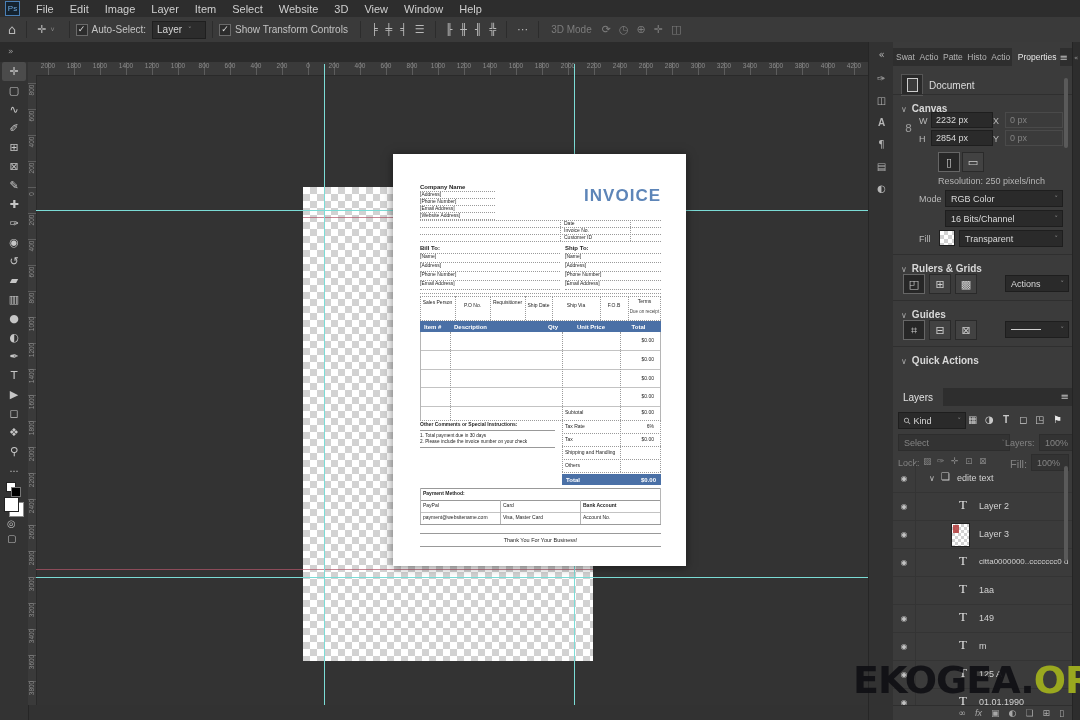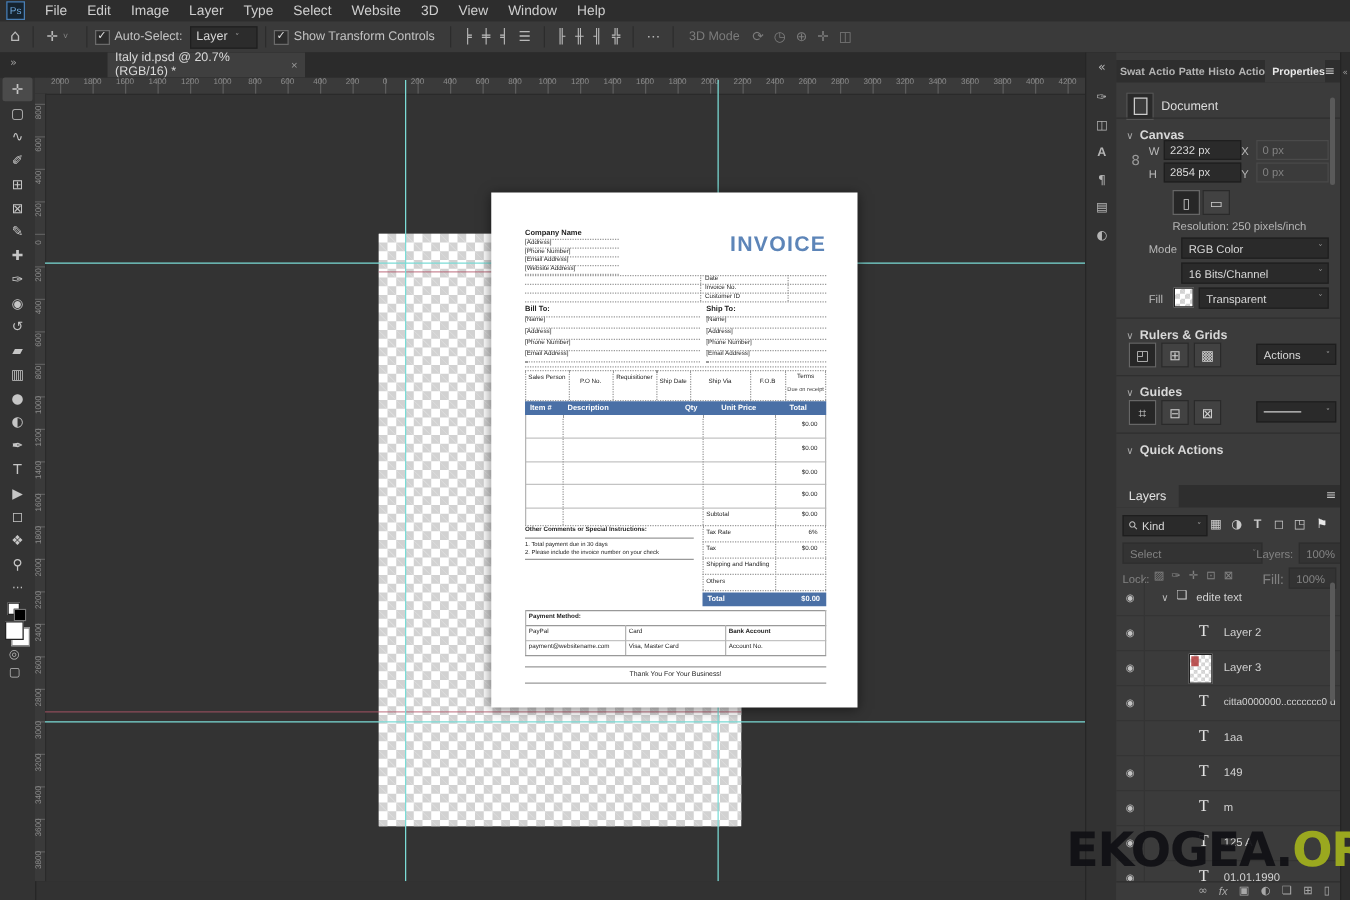--- a/index.html
+++ b/index.html
@@ -73,21 +73,21 @@
   
   #right-rail{left:868px;top:42px;width:25px;height:678px;background:#323232;border-left:1px solid #262626;}
   .rail-ic{position:absolute;left:4px;width:17px;height:17px;color:#b5b5b5;font-size:10px;
            display:flex;align-items:center;justify-content:center;}
   #right-edge{left:1072px;top:42px;width:8px;height:678px;background:#2d2d2d;border-left:1px solid #242424;}
 
   
   #panels{left:893px;top:42px;width:179px;height:678px;background:#3b3b3b;}
   #prop-tabs{position:absolute;left:0;top:6px;width:179px;height:18px;background:#2e2e2e;font-size:8.5px;
              color:#b4b4b4;display:flex;align-items:center;}
-  .ptab{padding:0 3px;white-space:nowrap;overflow:hidden;font-weight:bold;}
+  .ptab{padding:0 3px;white-space:nowrap;overflow:hidden;}
   .ptab.active{background:#3b3b3b;color:#e8e8e8;height:18px;display:flex;align-items:center;padding:0 6px;}
   .panel-menu{position:absolute;right:3px;color:#c0c0c0;font-size:10px;top:3px;}
   .section-title{font-size:10px;font-weight:bold;color:#d8d8d8;}
   .chev{color:#a8a8a8;font-size:8px;margin-right:5px;font-weight:normal;}
   .divider{position:absolute;left:0;width:179px;height:1px;background:#2f2f2f;}
   .field{position:absolute;height:14px;background:#2a2a2a;border:1px solid #1e1e1e;color:#d9d9d9;
          font-size:9px;display:flex;align-items:center;padding:0 4px;}
   .field.disabled{background:transparent;border-color:#4a4a4a;color:#828282;}
   .ddown{position:absolute;height:15px;background:#2a2a2a;border:1px solid #1e1e1e;color:#d9d9d9;
          font-size:9px;display:flex;align-items:center;padding:0 5px;}
@@ -124,21 +124,21 @@
 <body>
 
 <div id="screen">
 
   <div id="menubar" class="abs">
     <span id="ps-logo">Ps</span>
     <span class="menu-item">File</span>
     <span class="menu-item">Edit</span>
     <span class="menu-item">Image</span>
     <span class="menu-item">Layer</span>
-    <span class="menu-item">Type</span>
+    <span class="menu-item">Item</span>
     <span class="menu-item">Select</span>
     <span class="menu-item">Website</span>
     <span class="menu-item">3D</span>
     <span class="menu-item">View</span>
     <span class="menu-item">Window</span>
     <span class="menu-item">Help</span>
   </div>
 
   <div id="optionsbar" class="abs">
     <span class="ob-icon icon" style="margin-left:8px;font-size:13px;">⌂</span>
@@ -171,24 +171,20 @@
     <span class="dim" style="margin:0 6px;">3D Mode</span>
     <span class="ob-icon icon dim">⟳</span>
     <span class="ob-icon icon dim">◷</span>
     <span class="ob-icon icon dim">⊕</span>
     <span class="ob-icon icon dim">✛</span>
     <span class="ob-icon icon dim">◫</span>
   </div>
 
   <div id="tabbar" class="abs">
     <span class="abs icon" style="left:8px;top:4px;font-size:9px;color:#9a9a9a;">»</span>
-    <div id="doc-tab">
-      <span>Italy id.psd @ 20.7% (RGB/16) *</span>
-      <span class="close">×</span>
-    </div>
   </div>
 
   <div id="toolbar" class="abs">
     <div class="tool active icon" style="top:0px;">✛</div>
     <div class="tool icon" style="top:19px;">▢</div>
     <div class="tool icon" style="top:38px;">∿</div>
     <div class="tool icon" style="top:57px;">✐</div>
     <div class="tool icon" style="top:76px;">⊞</div>
     <div class="tool icon" style="top:95px;">⊠</div>
     <div class="tool icon" style="top:114px;">✎</div>

